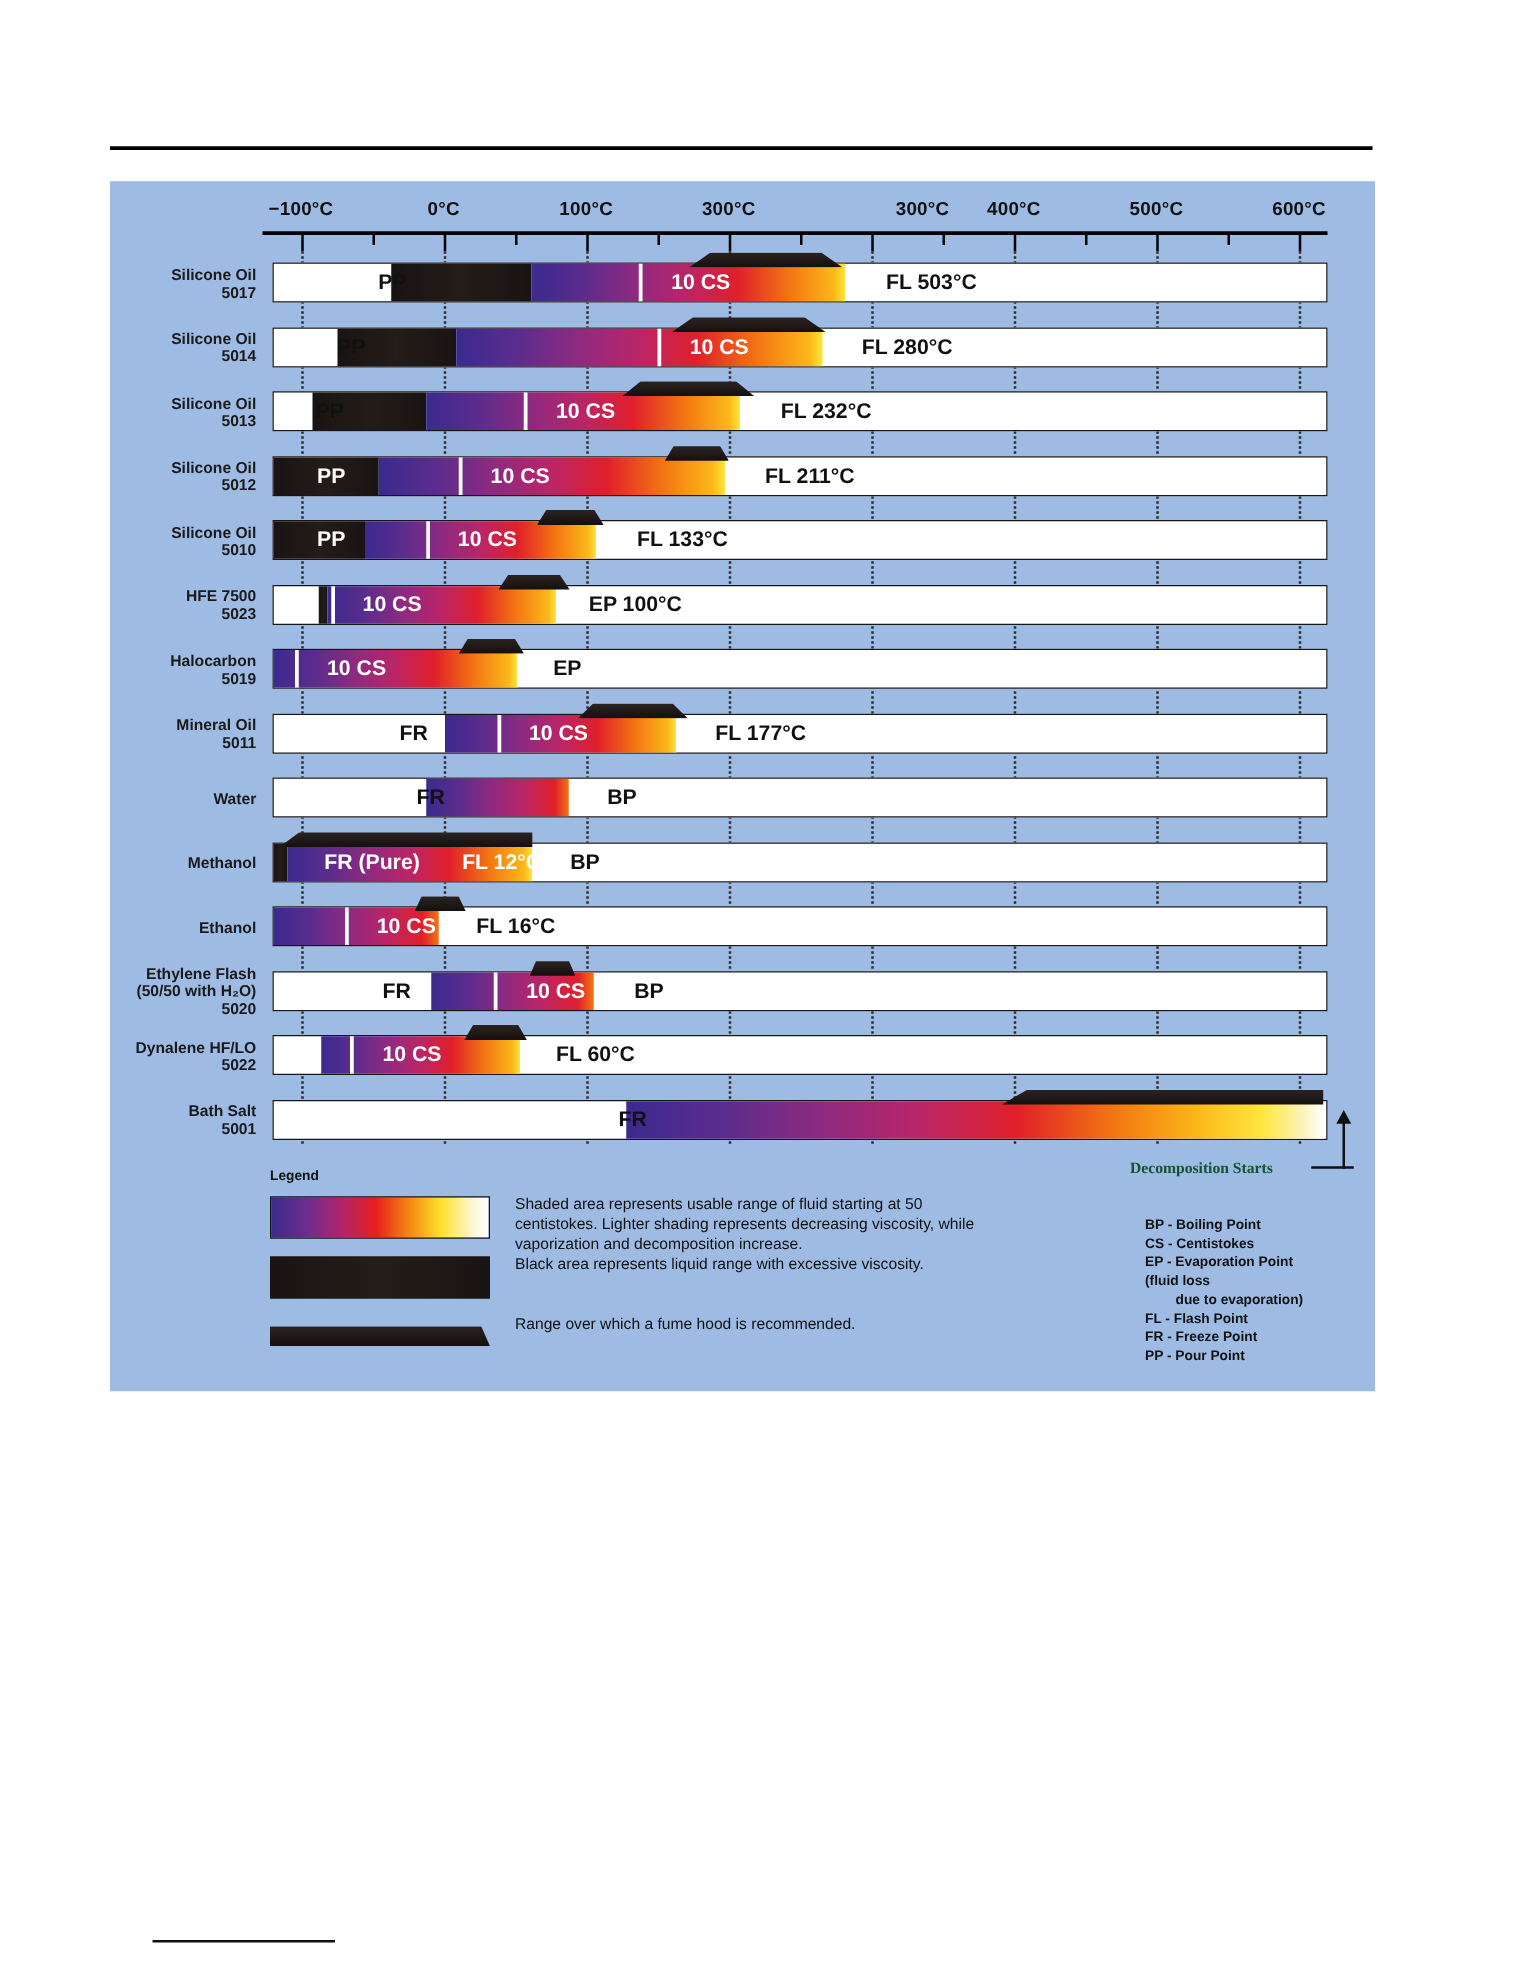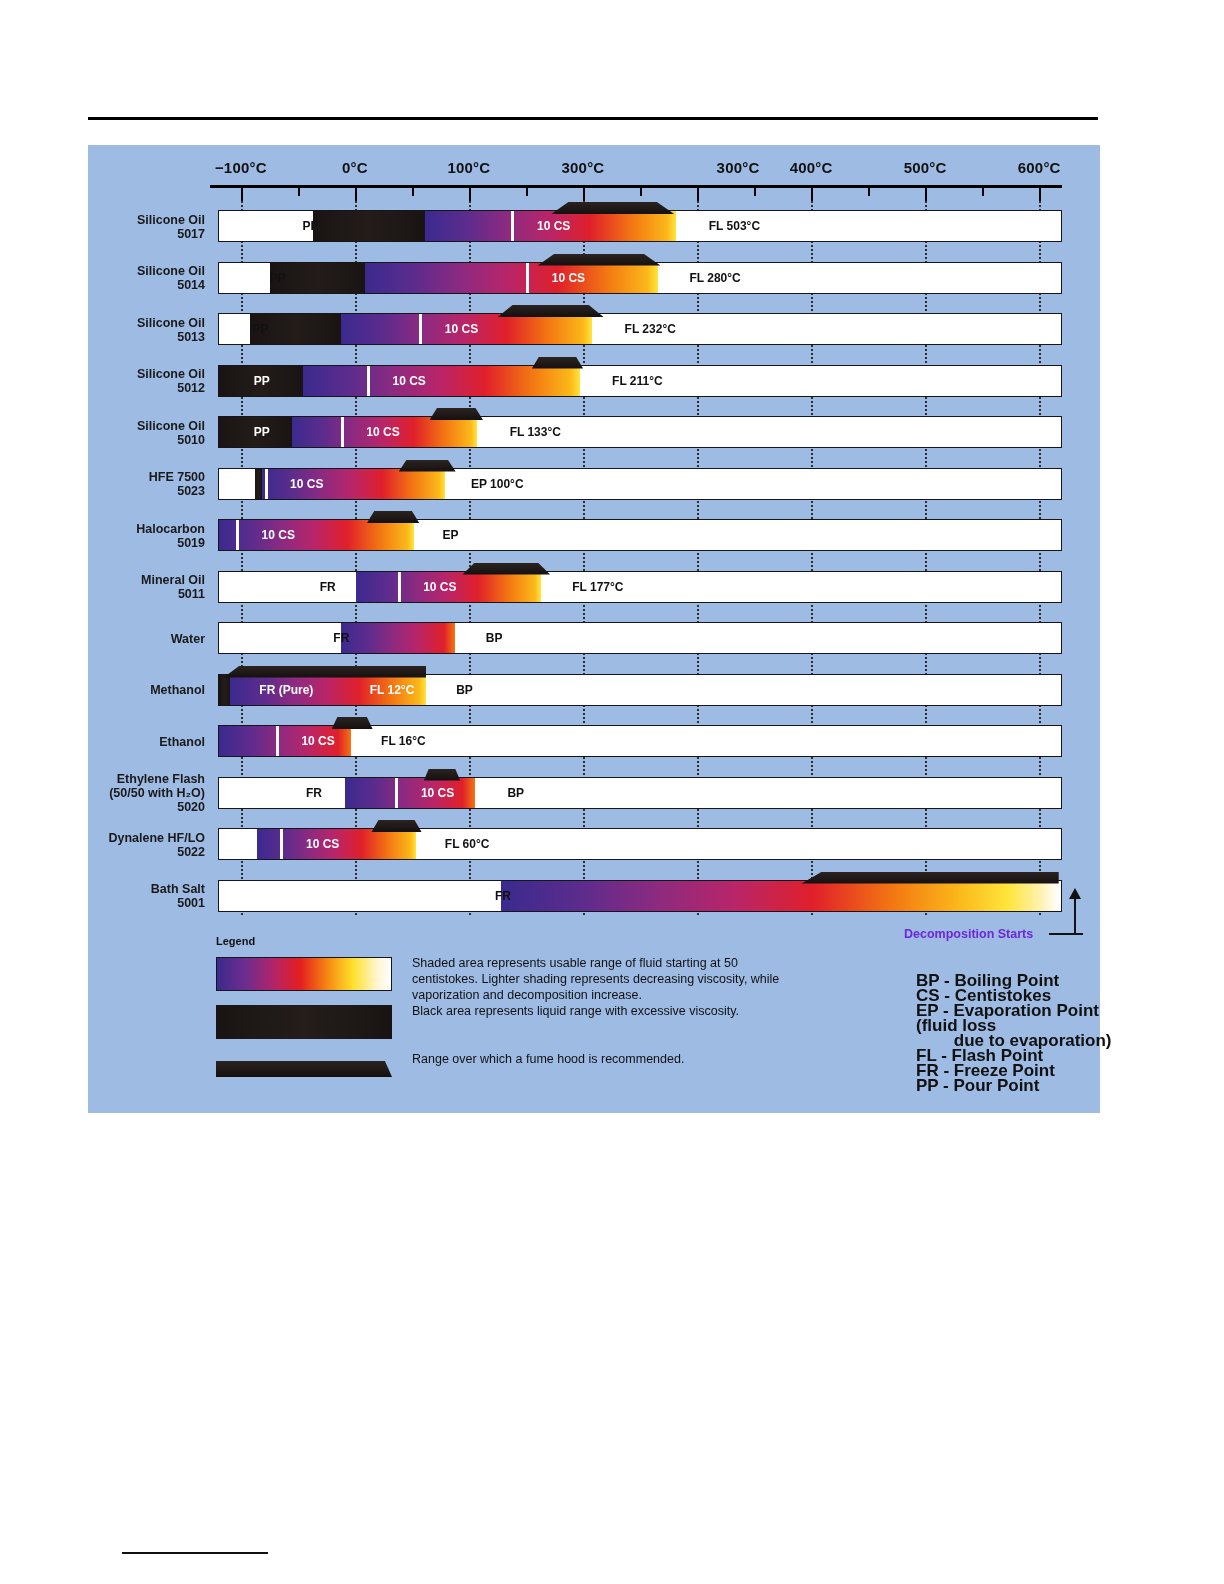--- a/index.html
+++ b/index.html
@@ -25,48 +25,48 @@
   .row{position:relative;height:51.5px;}
   .row-label{position:absolute;right:895px;top:50%;transform:translateY(-50%);
     width:200px;text-align:right;font-size:12.5px;font-weight:bold;color:#1a1a1a;line-height:14px;white-space:nowrap;}
   .row-label span{display:block;}
   .track{position:absolute;left:130px;top:9px;height:32px;width:844px;
     background:#ffffff;border:1.5px solid #15151a;box-sizing:border-box;}
   .seg{position:absolute;top:0;bottom:0;}
   .seg.black{background:linear-gradient(90deg,#191413,#231c19 50%,#191413);}
   .marker{position:absolute;top:0;bottom:0;width:3px;background:#fff;}
   .seg-text{position:absolute;top:50%;transform:translateY(-50%);
-    font-size:12px;font-weight:bold;white-space:nowrap;padding-left:16px;}
+    font-size:17px;font-weight:bold;white-space:nowrap;padding-left:16px;}
   .seg-text.dark{color:#111;}
   .seg-text.light{color:#fff;}
   .hood{position:absolute;top:-9px;height:12px;}
   .hood i{display:block;width:100%;height:100%;
     background:linear-gradient(180deg,#2b2320,#14100f);
     clip-path:polygon(14% 0,86% 0,100% 100%,0% 100%);}
   .hood.flat i{clip-path:polygon(8% 0,100% 0,100% 100%,0% 100%);}
 
   
-  .decomp{position:absolute;left:816px;top:782px;font-size:12.5px;font-weight:bold;color:#6d28d9;white-space:nowrap;}
+  .decomp{position:absolute;left:816px;top:782px;font-size:12.5px;font-weight:bold;color:#14532d;white-space:nowrap;font-family:Liberation Serif, serif;}
   .decomp-lead{position:absolute;left:961px;top:788px;width:34px;height:2px;background:#111;}
   .decomp-arrow{position:absolute;left:986px;top:752px;width:2px;height:38px;background:#111;}
   .decomp-arrow:before{content:"";position:absolute;left:-5px;top:-9px;
     border-left:6px solid transparent;border-right:6px solid transparent;border-bottom:11px solid #111;}
 
   
   .legend{position:absolute;left:128px;top:790px;width:880px;}
   .legend-title{font-size:11px;font-weight:bold;color:#111;margin-bottom:10px;}
   .legend-row{position:relative;margin-bottom:14px;min-height:34px;}
   .swatch{position:absolute;left:0;top:0;width:176px;height:34px;border:1.5px solid #15151a;box-sizing:border-box;}
   .swatch.grad{background:linear-gradient(90deg,#3c2a8c 0%,#6b2d8e 16%,#b0246b 32%,#e51f1f 48%,#f68b12 64%,#ffe02a 78%,#fdf6cf 92%,#ffffff 100%);}
   .swatch.blk{background:linear-gradient(90deg,#191413,#241d1a 50%,#191413);border:none;}
   .swatch.hoodsw{height:16px;top:8px;border:none;
     background:linear-gradient(180deg,#2b2320,#14100f);
     clip-path:polygon(0 0,96% 0,100% 100%,0% 100%);}
   .legend-text{position:absolute;left:196px;top:-2px;font-size:12.5px;font-weight:normal;color:#111;line-height:16px;}
-  .abbr{position:absolute;left:700px;top:38px;font-size:17px;font-weight:bold;color:#111;line-height:15px;}
+  .abbr{position:absolute;left:700px;top:38px;font-size:11px;font-weight:bold;color:#111;line-height:15px;}
   .abbr div{white-space:pre;}
 
   .footer-rule{position:absolute;left:122px;top:1552px;width:146px;height:2px;background:#111;}
 </style>
 </head>
 <body>
 
 <div class="top-rule"></div>
 
 <div class="panel">

